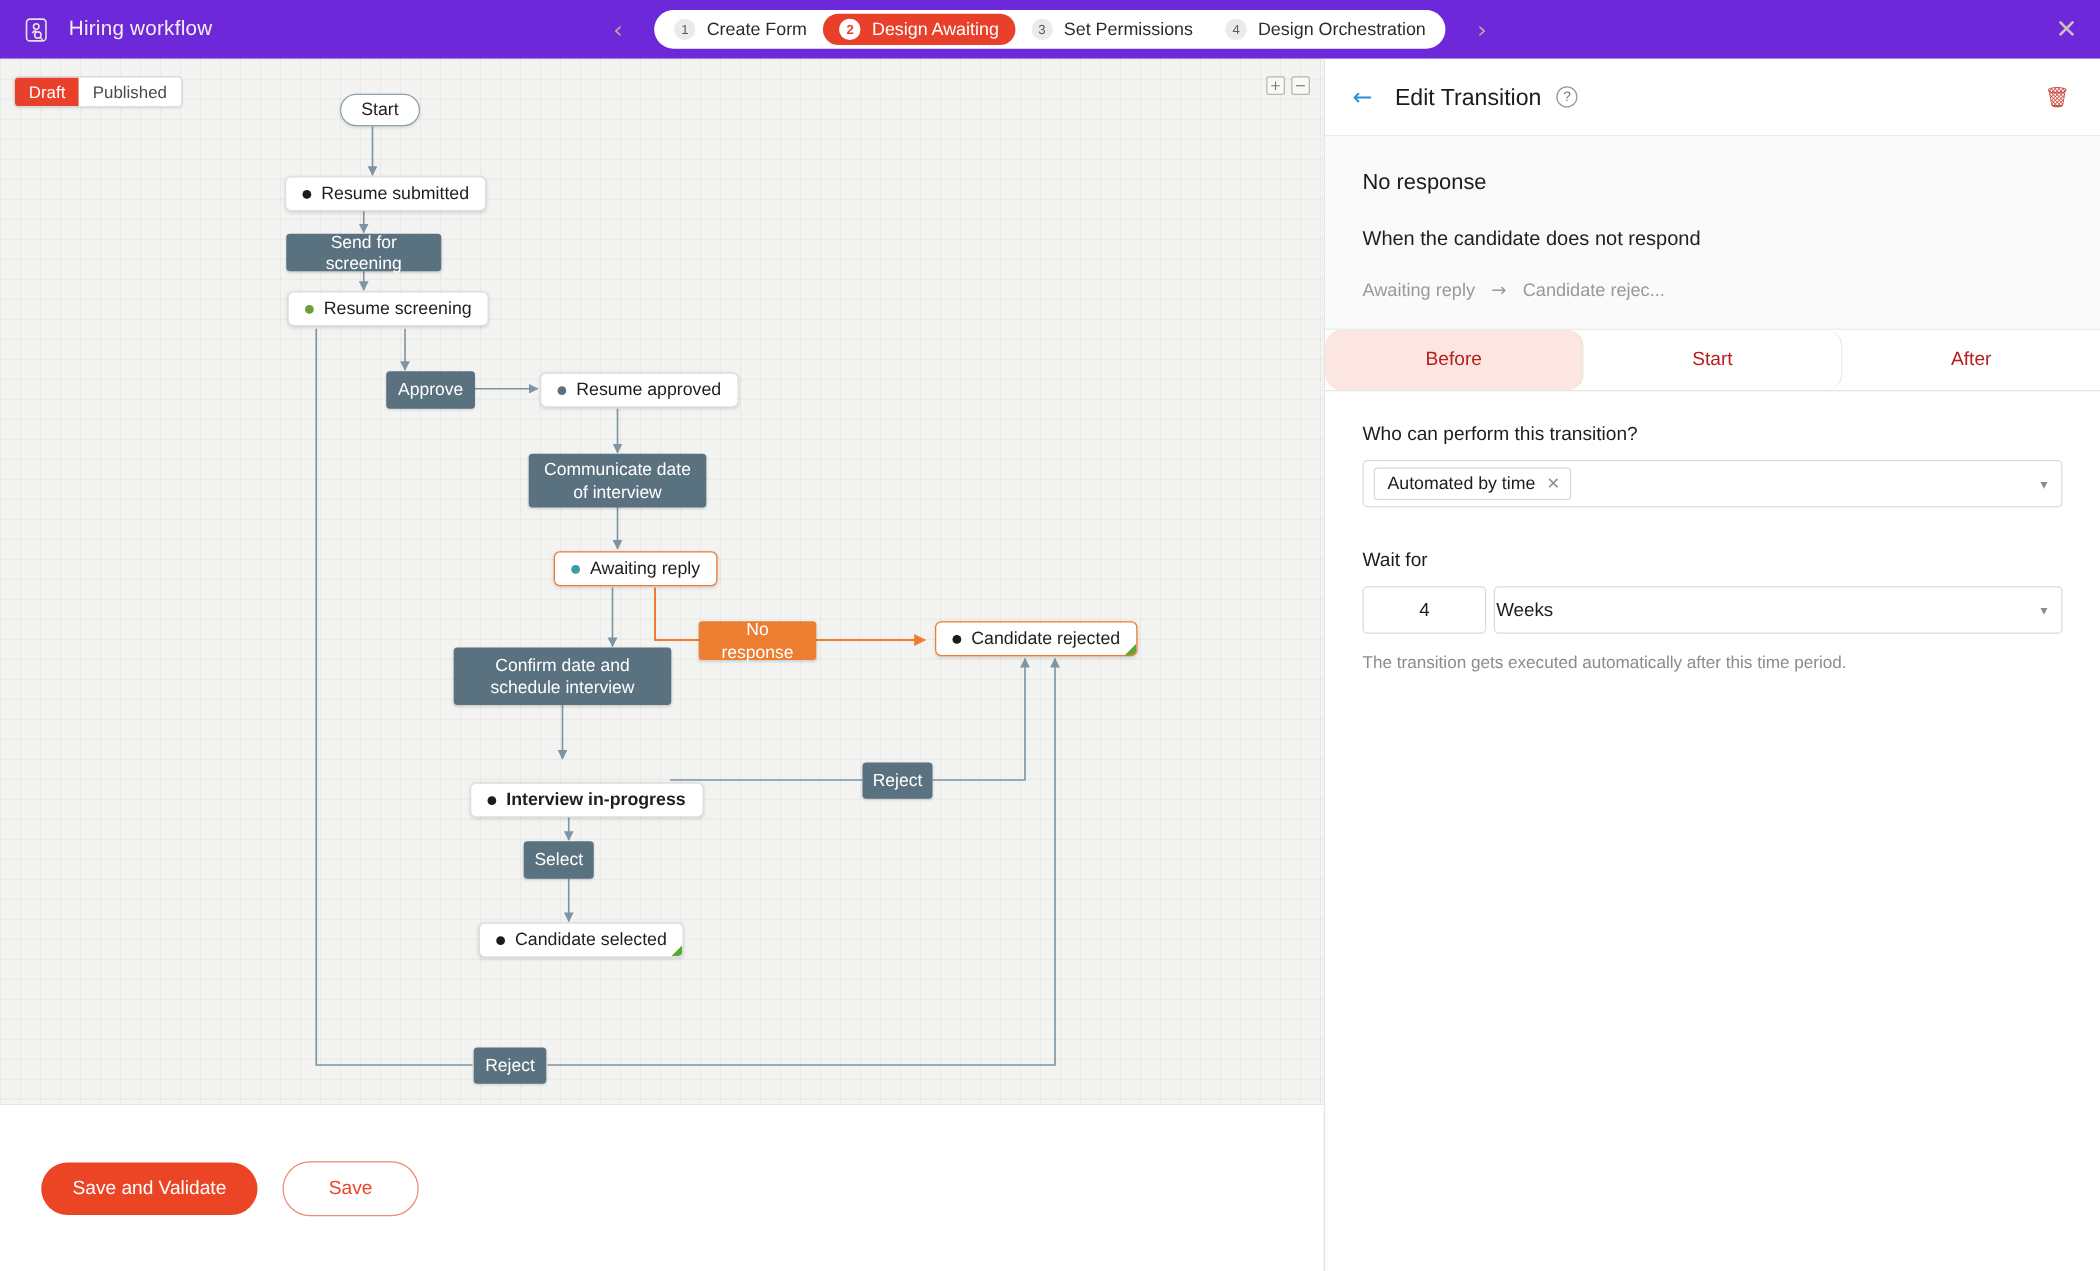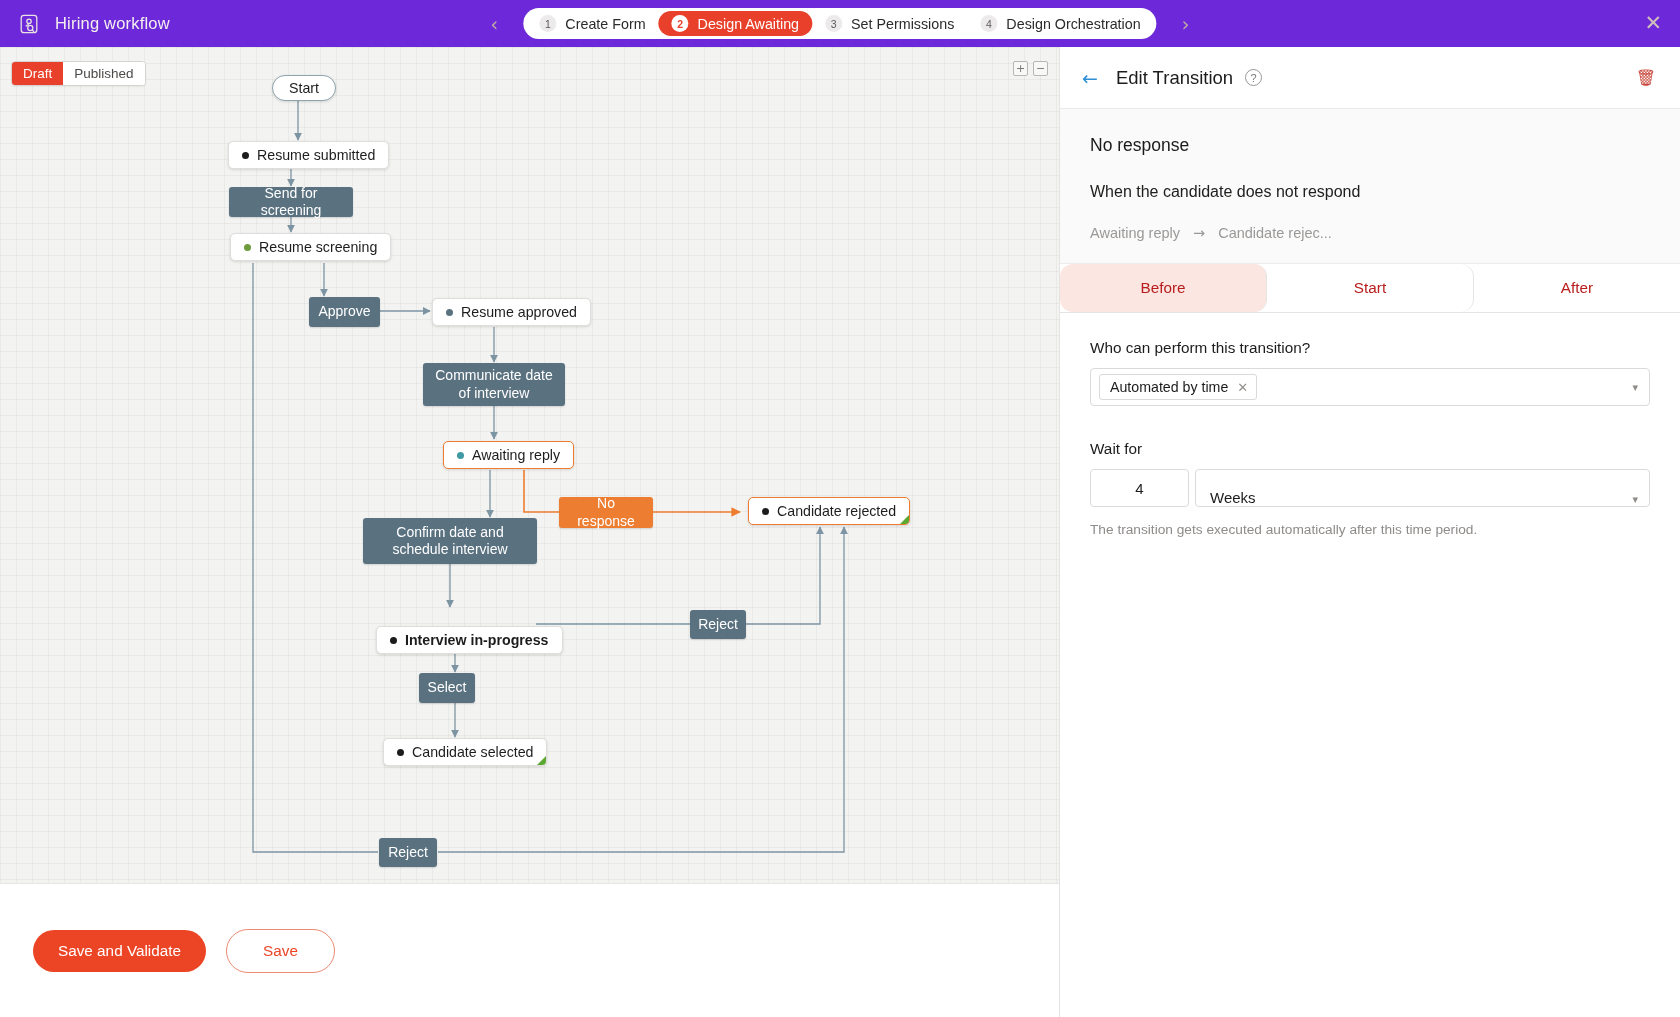--- a/index.html
+++ b/index.html
@@ -169,21 +169,21 @@
   .caret { position: absolute; right: 11px; color: #8d8a88; font-size: 11px; font-family: "DejaVu Sans", sans-serif; }
 
   .waitrow { display: flex; gap: 6px; }
   .num-input {
     width: 99px; height: 38px; border: 1px solid #dcdad8; border-radius: 4px;
     text-align: center; font-size: 15px; color: #1c1c1c;
     font-family: "Liberation Sans", sans-serif; background: #fff;
   }
   .unit-select {
     flex: 1; height: 38px; border: 1px solid #dcdad8; border-radius: 4px;
-    display: flex; align-items: flex-end; padding: 0 14px; position: relative;
+    display: flex; align-items: center; padding: 0 1px; position: relative;
     font-size: 15px; color: #1c1c1c; cursor: pointer; background: #fff;
   }
   .hint { font-size: 13.7px; color: #8e8b89; margin-top: 15px; }
   .mt34 { margin-top: 34px; }
 </style>
 </head>
 <body>
 
 <div class="topbar">
   <div class="tb-logo">

